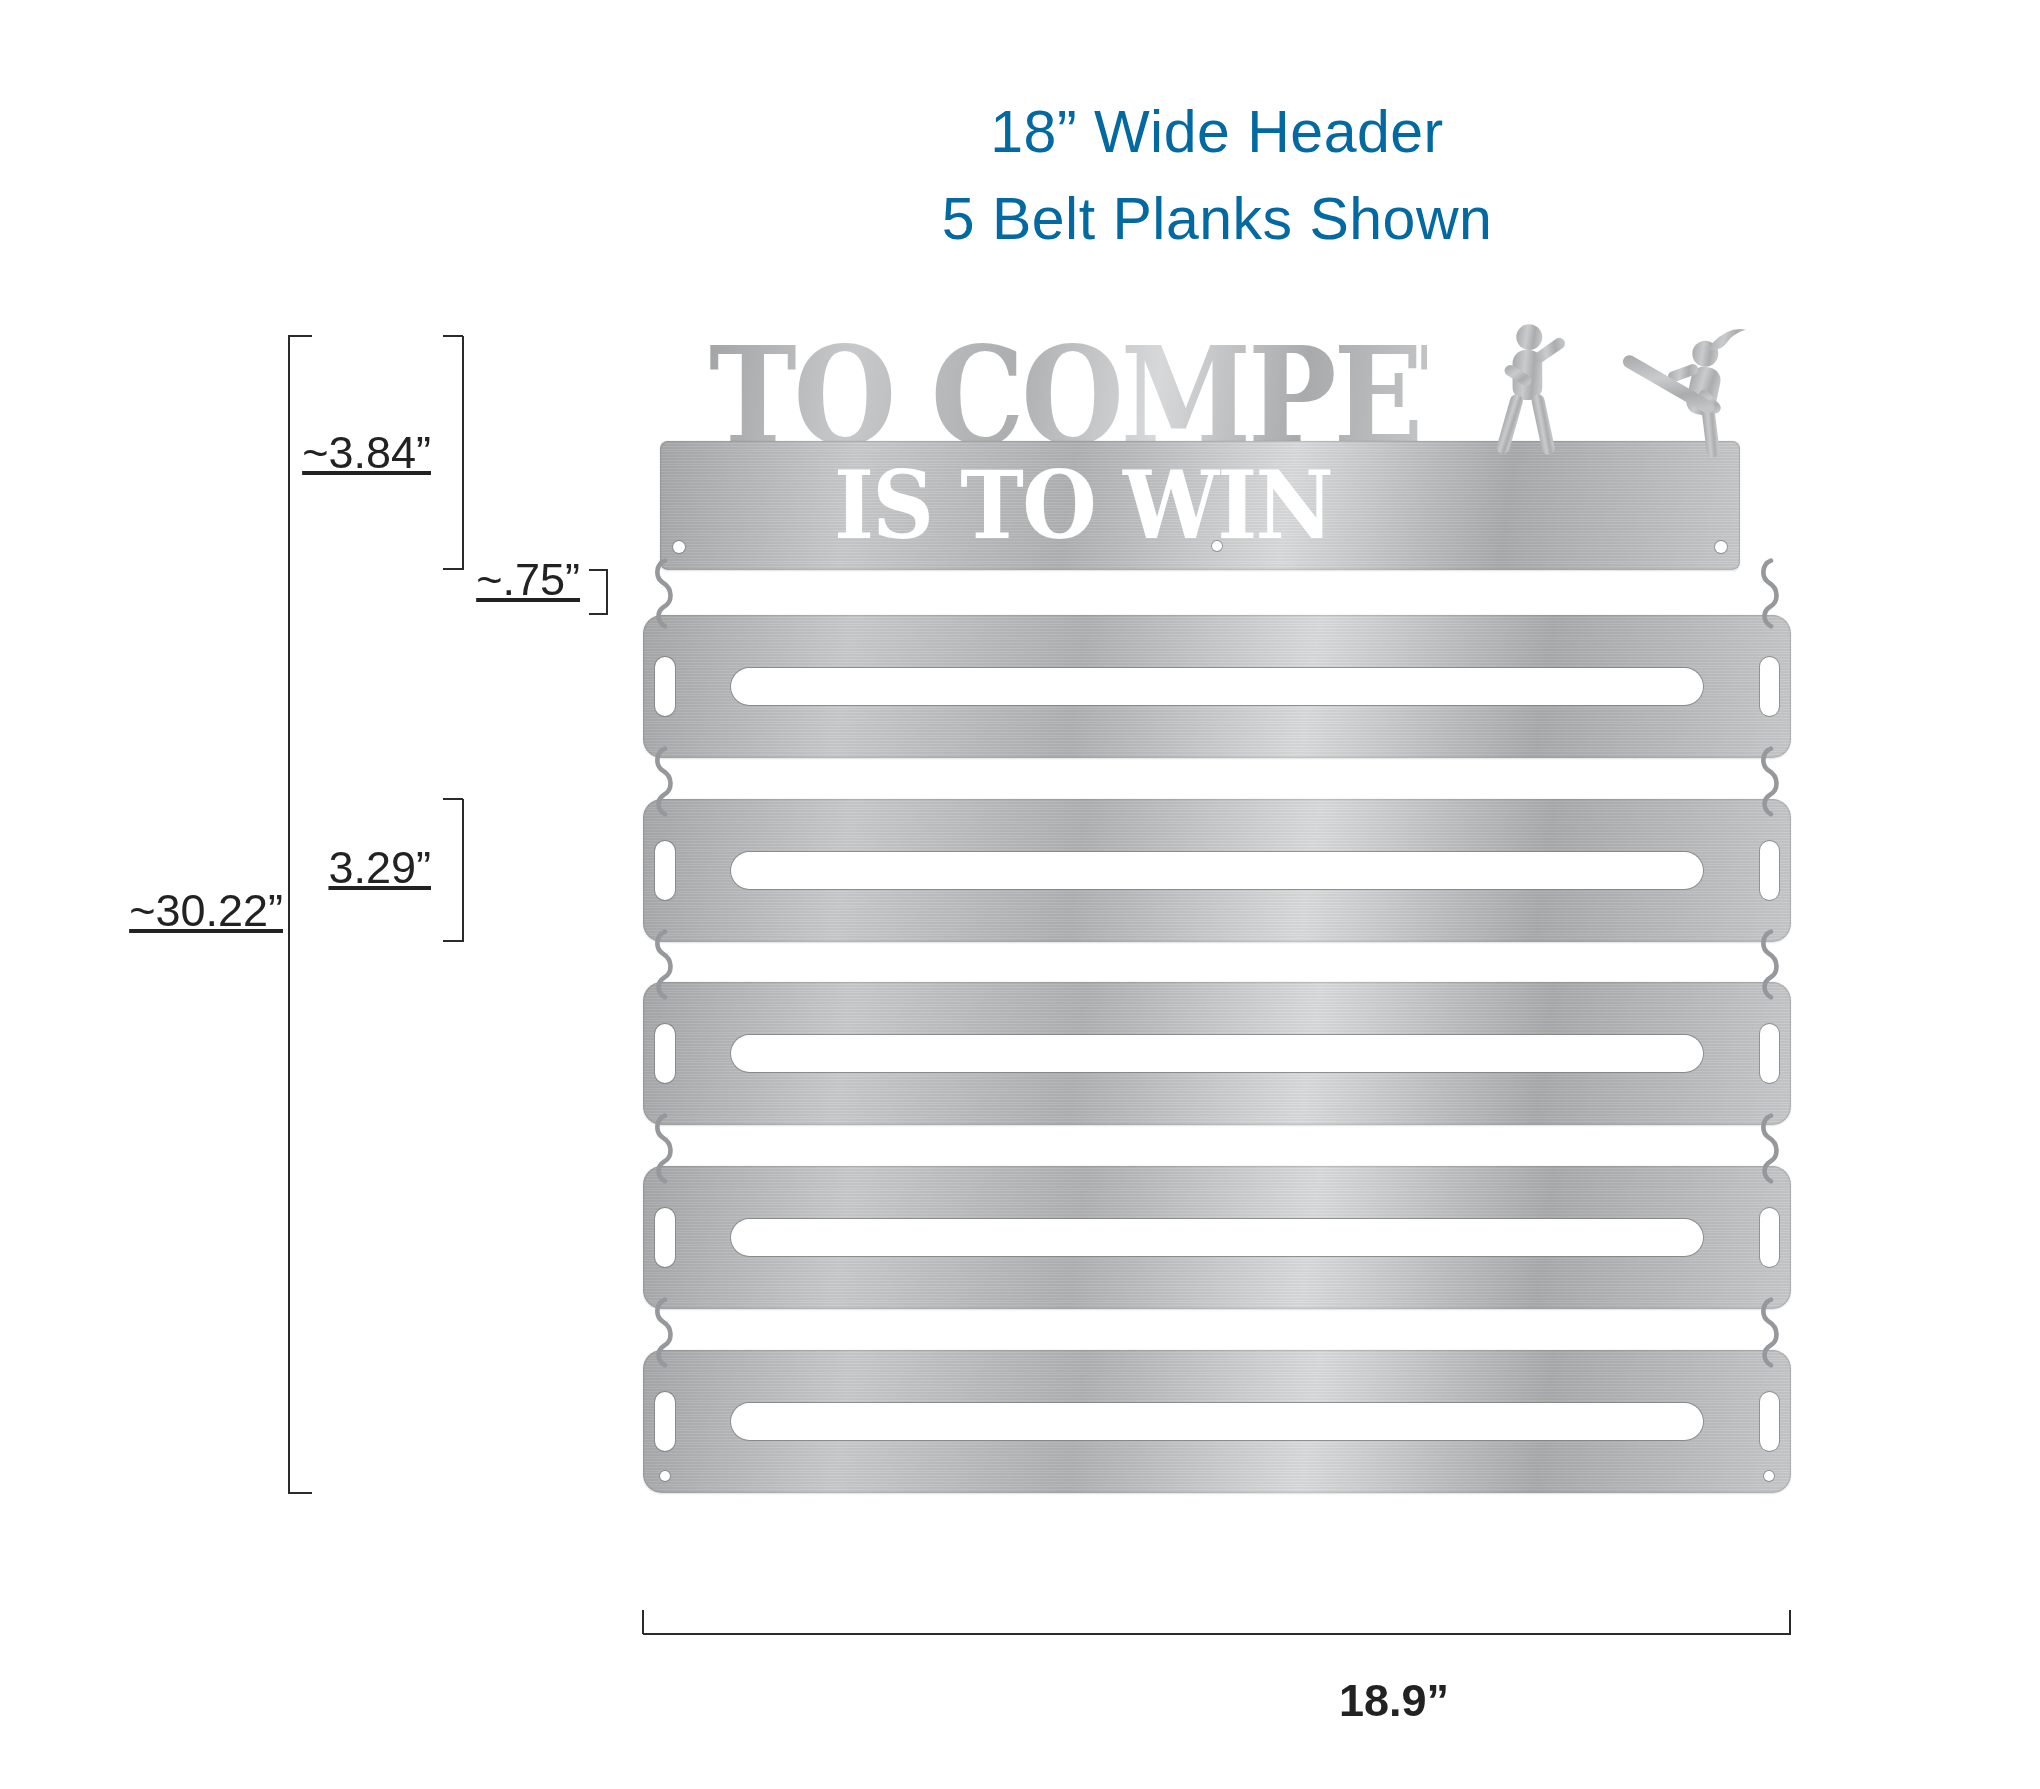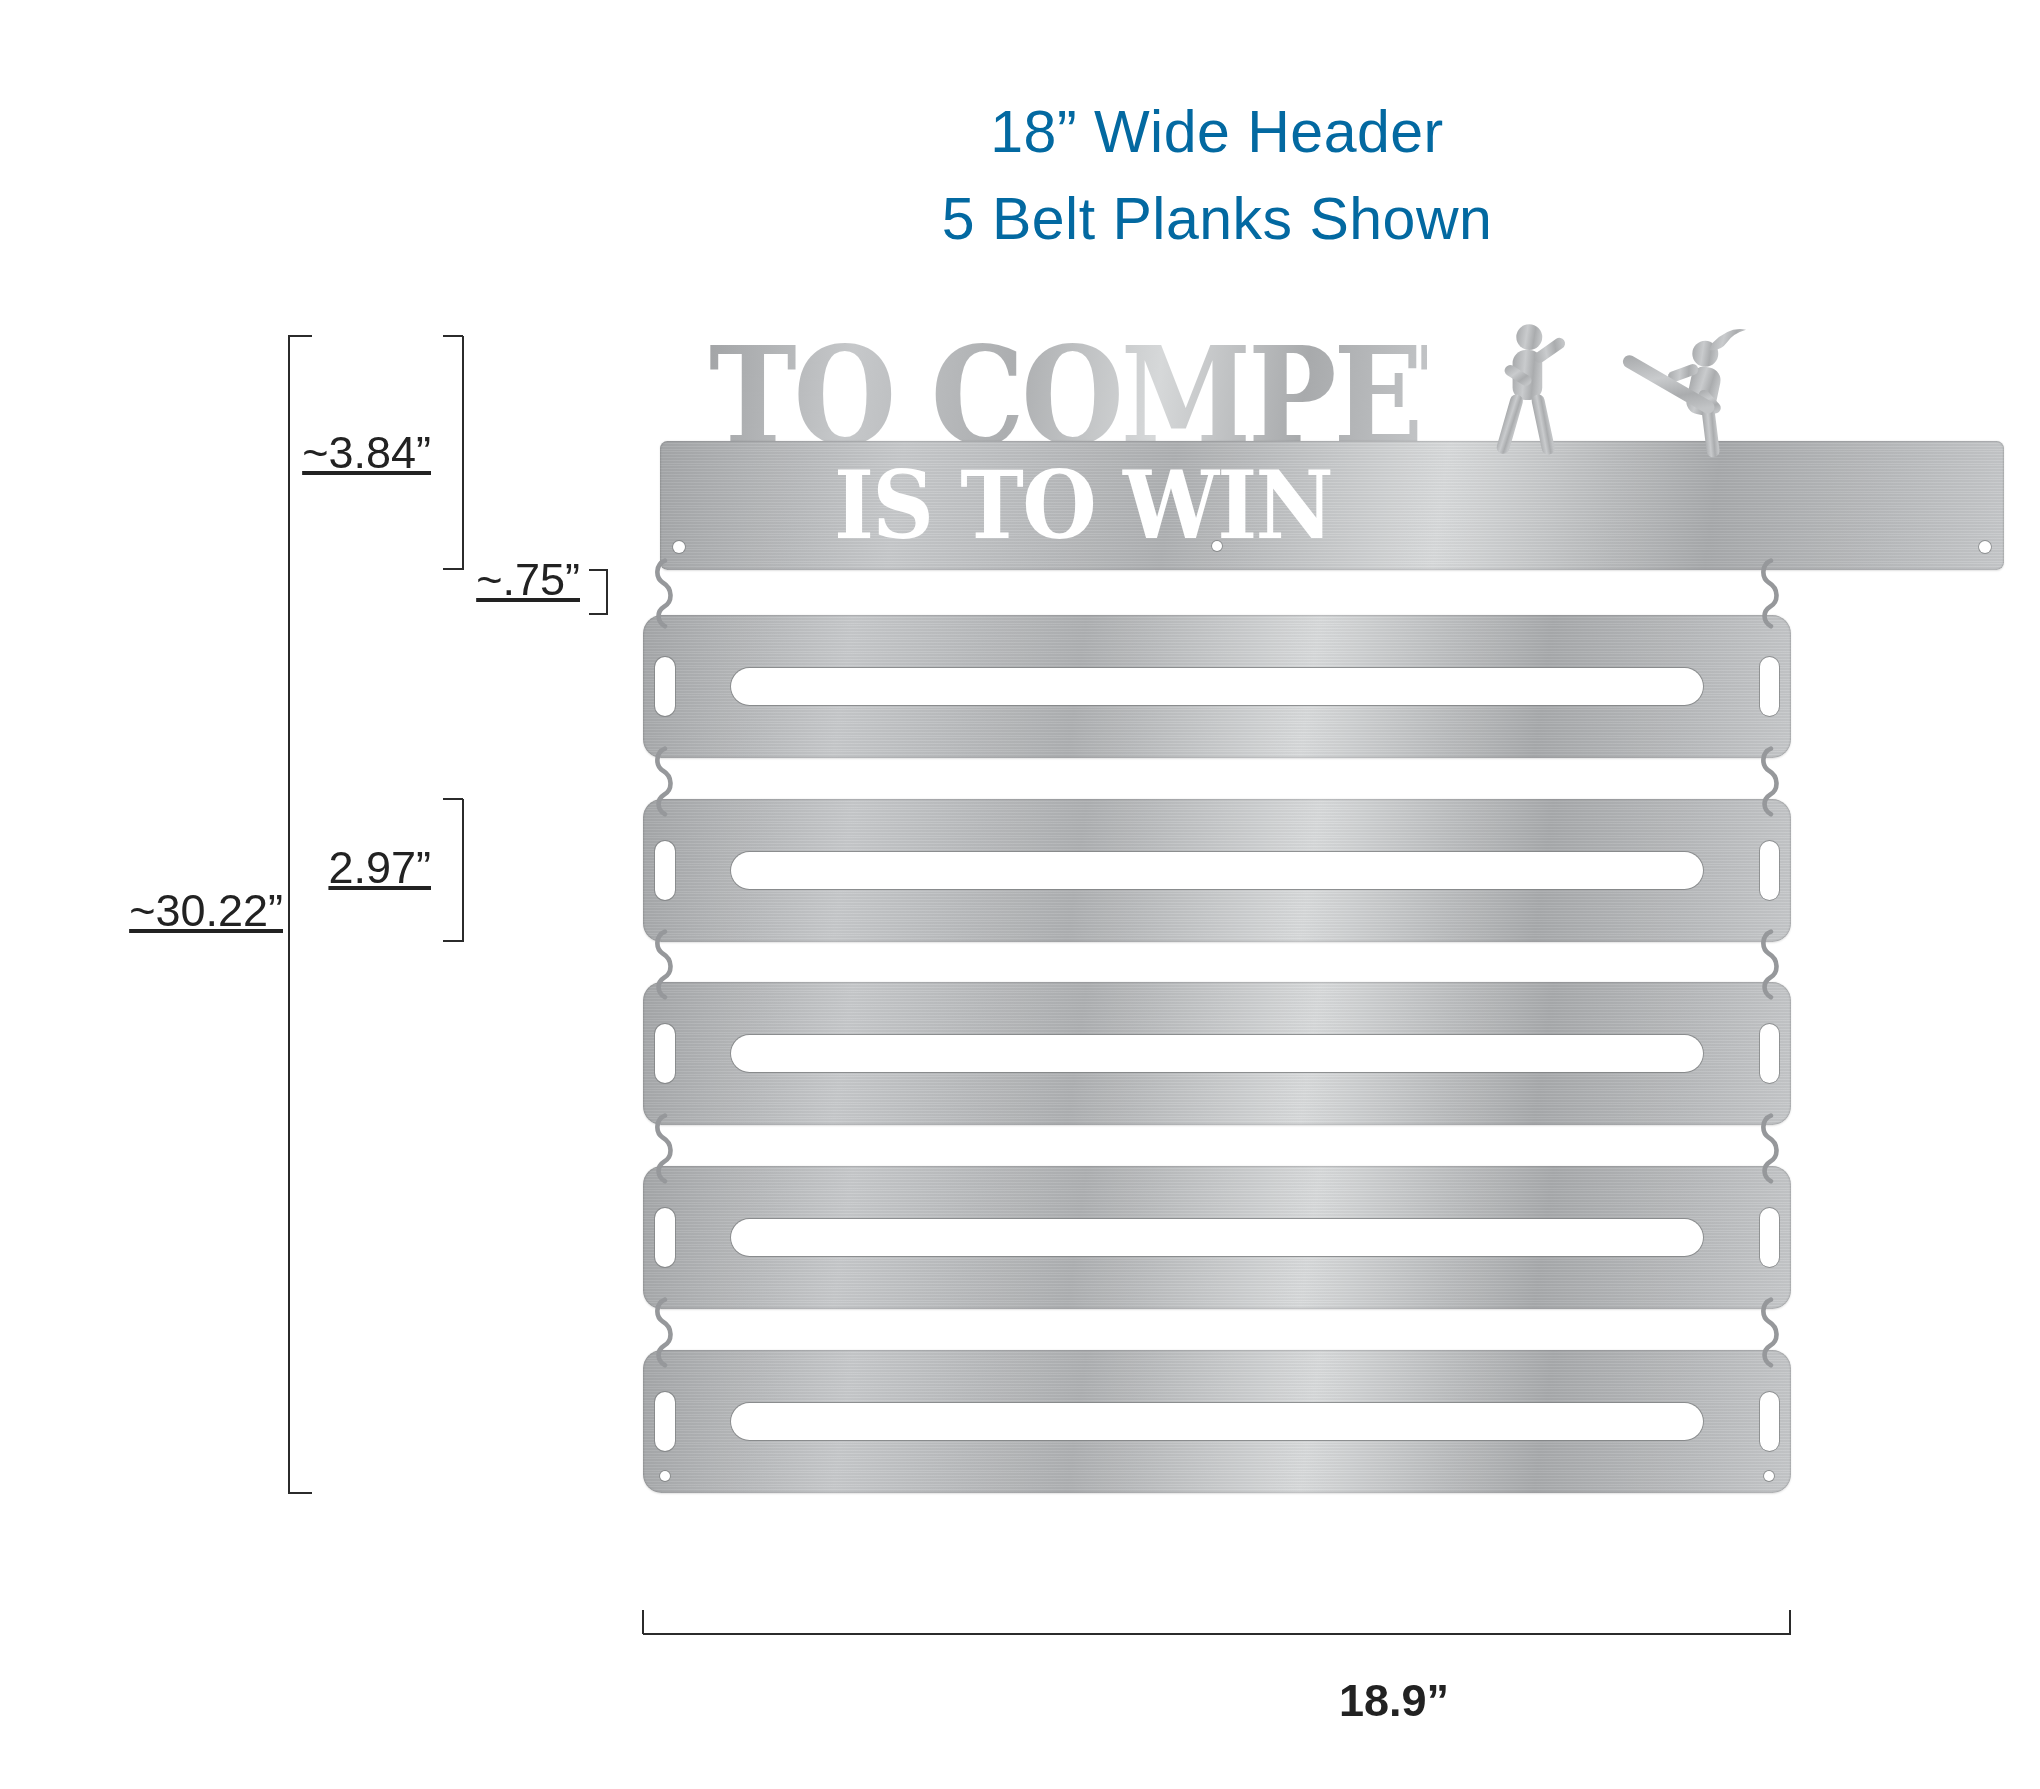--- a/index.html
+++ b/index.html
@@ -11,21 +11,21 @@
   .title{position:absolute;top:89px;left:753px;width:928px;text-align:center;
          font-size:59px;line-height:87px;font-weight:500;color:#0369a1;letter-spacing:0.5px;}
   
   .metal-bg{
     background:
       repeating-linear-gradient(0deg, rgba(255,255,255,0.05) 0 0.9px, rgba(0,0,0,0.035) 0.9px 2.8px),
       linear-gradient(98deg,#a7a9ab 0%,#c9cbcd 18%,#b0b2b4 38%,#dadcdd 58%,#aaacae 78%,#c8cacc 100%);
     box-shadow: inset 0 0 1.9px rgba(90,92,94,.8), 0 0.9px 1.9px rgba(0,0,0,.12);
   }
   .header-unit{position:absolute;left:660px;top:336px;width:1116px;height:234px;}
-  .header-bar{position:absolute;left:0;top:105px;width:1344px;height:129px;border-radius:7.4px;}
+  .header-bar{position:absolute;left:0;top:105px;width:1080px;height:129px;border-radius:7.4px;}
   .header-word1{
     position:absolute;left:0;top:-9.3px;width:816px;height:148px;text-align:center;
     font-family:"DejaVu Serif","Liberation Serif",serif;font-weight:700;
     font-size:134px;line-height:139px;letter-spacing:-3.7px;white-space:nowrap;
     transform:scaleX(0.88);transform-origin:50% 50%;
     background:linear-gradient(98deg,#a2a4a6 0%,#c6c8ca 20%,#acaeb0 42%,#d6d8d9 62%,#a8aaac 82%,#c4c6c8 100%);
     -webkit-background-clip:text;background-clip:text;color:transparent;
   }
   .header-word2{
     position:absolute;left:80px;top:0;width:686px;height:129px;text-align:center;
@@ -179,21 +179,21 @@
     <div class="dim" style="left:606px;top:570px;width:1.9px;height:45px"></div>
     <div class="dim" style="left:589px;top:569px;width:18.6px;height:1.9px"></div>
     <div class="dim" style="left:589px;top:613px;width:18.6px;height:1.9px"></div>
     <div class="dim-label ra" style="left:385px;top:556px;width:195px">~.75”</div>
   </div>
 
   <div>
     <div class="dim" style="left:462px;top:799px;width:1.9px;height:143px"></div>
     <div class="dim" style="left:443px;top:798px;width:20.4px;height:1.9px"></div>
     <div class="dim" style="left:443px;top:940px;width:20.4px;height:1.9px"></div>
-    <div class="dim-label ra" style="left:227px;top:844px;width:204px">2.97”</div>
+    <div class="dim-label ra" style="left:227px;top:844px;width:204px">3.29”</div>
   </div>
 
   <div>
     <div class="dim" style="left:643px;top:1633px;width:1148px;height:1.9px"></div>
     <div class="dim" style="left:642px;top:1610px;width:1.9px;height:24px"></div>
     <div class="dim" style="left:1789px;top:1610px;width:1.9px;height:24px"></div>
     <div class="dim-label ca" style="left:985px;top:1677px;width:464px">18.9”</div>
   </div>
 
 </div>

